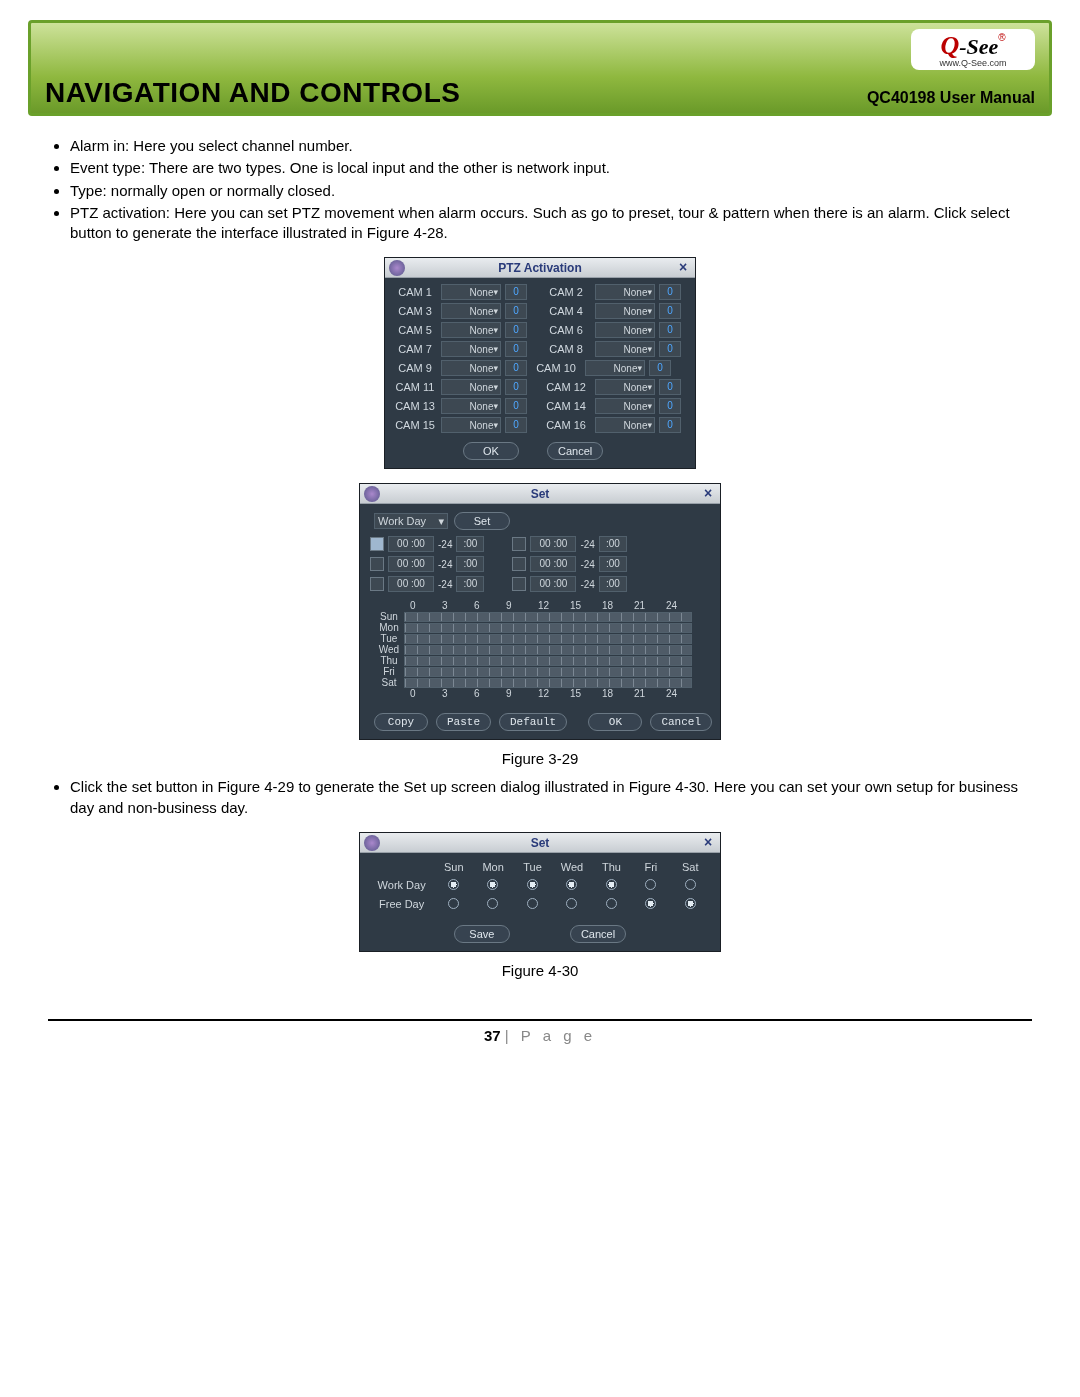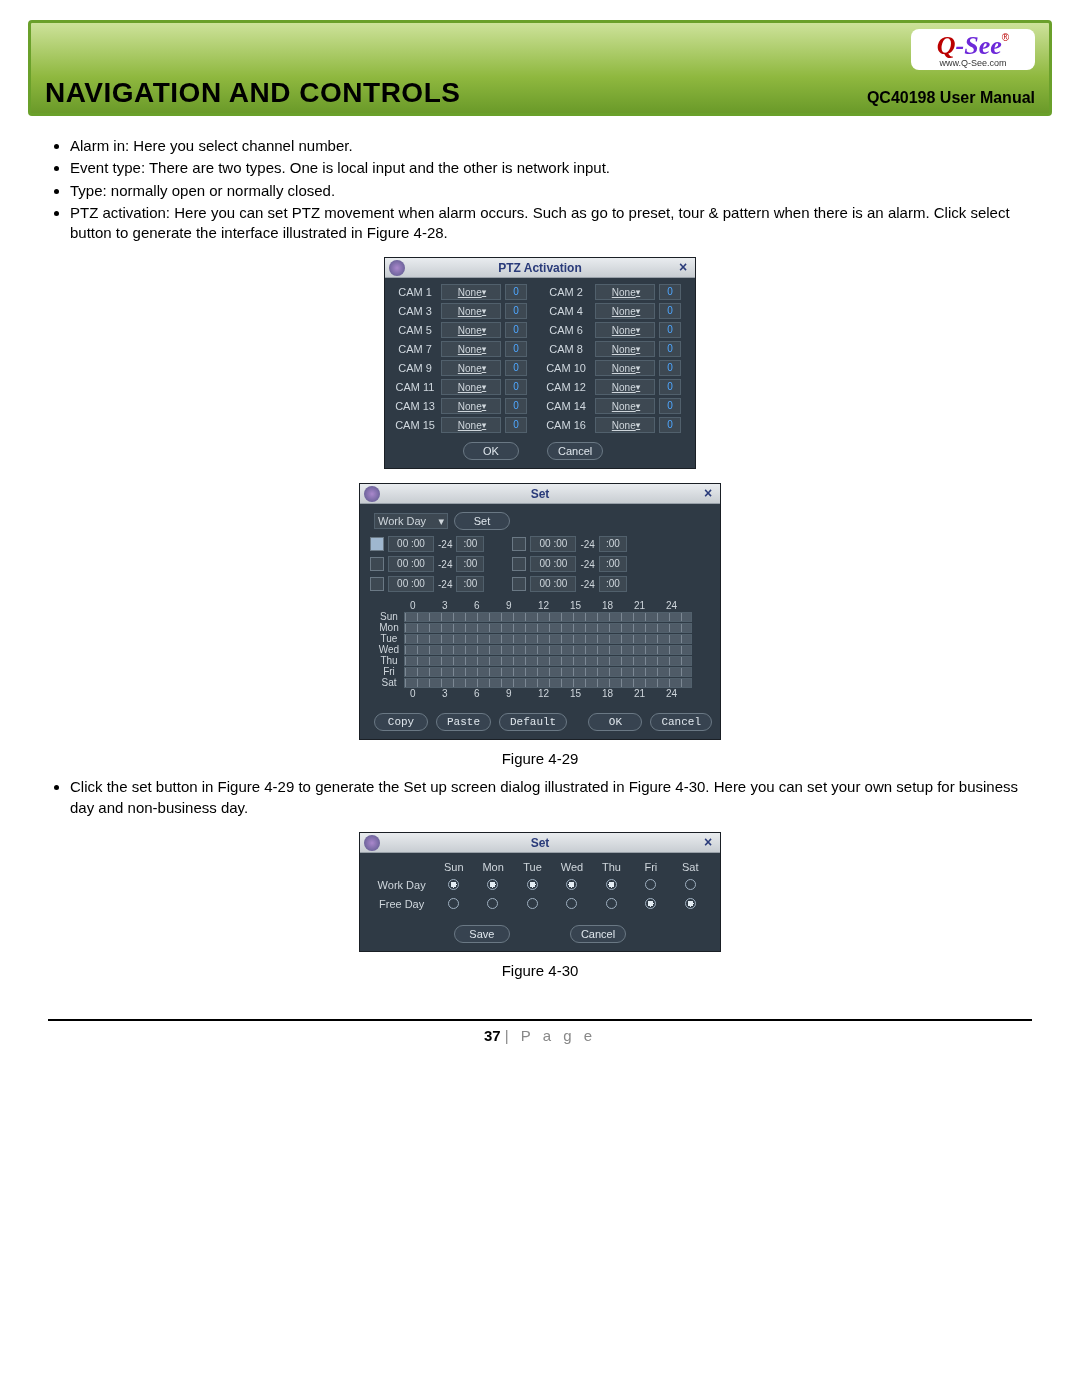--- a/index.html
+++ b/index.html
@@ -39,21 +39,21 @@
     position: absolute;
     right: 14px; top: 6px;
     background: #fff;
     border-radius: 8px;
     padding: 4px 8px 2px;
     width: 124px;
     text-align: center;
     line-height: 1;
   }
   .logo-badge .q { font-family: Georgia, serif; font-style: italic; font-weight: bold; color:#b00; font-size: 26px; }
-  .logo-badge .see { font-family: Georgia, serif; font-style: italic; font-weight: bold; color:#6d28d9; font-size: 26px; }
+  .logo-badge .see { font-family: Georgia, serif; font-style: italic; font-weight: bold; color:#000000; font-size: 22px; }
   .logo-badge .sub { font-size: 9px; color:#333; display:block; }
   .logo-badge .r { font-size:10px; color:#b00; vertical-align: top;}
 
   .content { padding: 18px 20px 0; }
   ul.top-bullets { list-style: disc; padding-left: 22px; }
   ul.top-bullets li { margin: 2px 0; line-height: 1.35; }
 
   .figure-wrap { text-align: center; margin: 14px auto 10px; }
   .figure-caption { font-size: 15px; margin-top: 10px; }
 
@@ -85,22 +85,22 @@
     position:absolute; right:4px; top:2px; width:16px; height:16px;
     color:#2a3b7a; font-size: 14px; line-height: 14px;
   }
 
   .ptz { width: 312px; }
   .ptz-body { padding: 6px 8px 8px; }
   .ptz-row { display:flex; align-items:center; gap:4px; margin-bottom:3px; }
   .ptz-row .cam-label { width: 44px; color:#d0d8df; }
   .ptz-row .sel {
     width: 60px; height:16px; background:#3d4852; border:1px solid #51606c;
-    color:#cfd6dc; display:flex; align-items:center; justify-content:center;
-    padding: 0 2px 0 4px; font-size:10px;text-decoration:underline;
+    color:#cfd6dc; display:flex; align-items:center; justify-content:flex-end;
+    padding: 0 2px 0 4px; font-size:10px;
   }
   .ptz-row .sel .c { font-size:9px; }
   .ptz-row .num {
     width: 22px; height:16px; background:#3d4852; border:1px solid #51606c;
     color:#4ea7ff; text-align:center; font-size:10px; line-height:14px;
   }
   .btnrow { display:flex; gap:28px; padding:6px 0 0 70px; }
   .dlg .btn {
     min-width: 56px; height:18px; line-height:16px; text-align:center;
     background:#374350; border:1px solid #6a7884; border-radius:9px;
@@ -244,21 +244,21 @@
             </span>
             <span class="num">0</span>
           </div>
           <div class="ptz-row">
             <span class="cam-label">CAM 9</span>
             <span class="sel">
               <span>None</span>
               <span class="c">▾</span>
             </span>
             <span class="num">0</span>
-            <span class="cam-label" style="width:50px;margin-left:10px">CAM 10</span>
+            <span class="cam-label" style="width:50px;margin-left:0">CAM 10</span>
             <span class="sel">
               <span>None</span>
               <span class="c">▾</span>
             </span>
             <span class="num">0</span>
           </div>
           <div class="ptz-row">
             <span class="cam-label">CAM 11</span>
             <span class="sel">
               <span>None</span>
@@ -421,21 +421,21 @@
         <div class="set-btnrow">
           <div class="btn">Copy</div>
           <div class="btn">Paste</div>
           <div class="btn">Default</div>
           <div class="spacer"></div>
           <div class="btn">OK</div>
           <div class="btn">Cancel</div>
         </div>
       </div>
     </div>
-    <div class="figure-caption">Figure 4-29</div>
+    <div class="figure-caption">Figure 3-29</div>
   </div>
 
   <ul class="top-bullets">
     <li>Click the set button in Figure 4-29 to generate the Set up screen dialog illustrated in Figure 4-30. Here you can set your own setup for business day and non-business day.</li>
   </ul>
 
   <div class="figure-wrap">
     <div class="dlg daysdlg">
       <div class="titlebar">
         <span class="ticon"></span>

